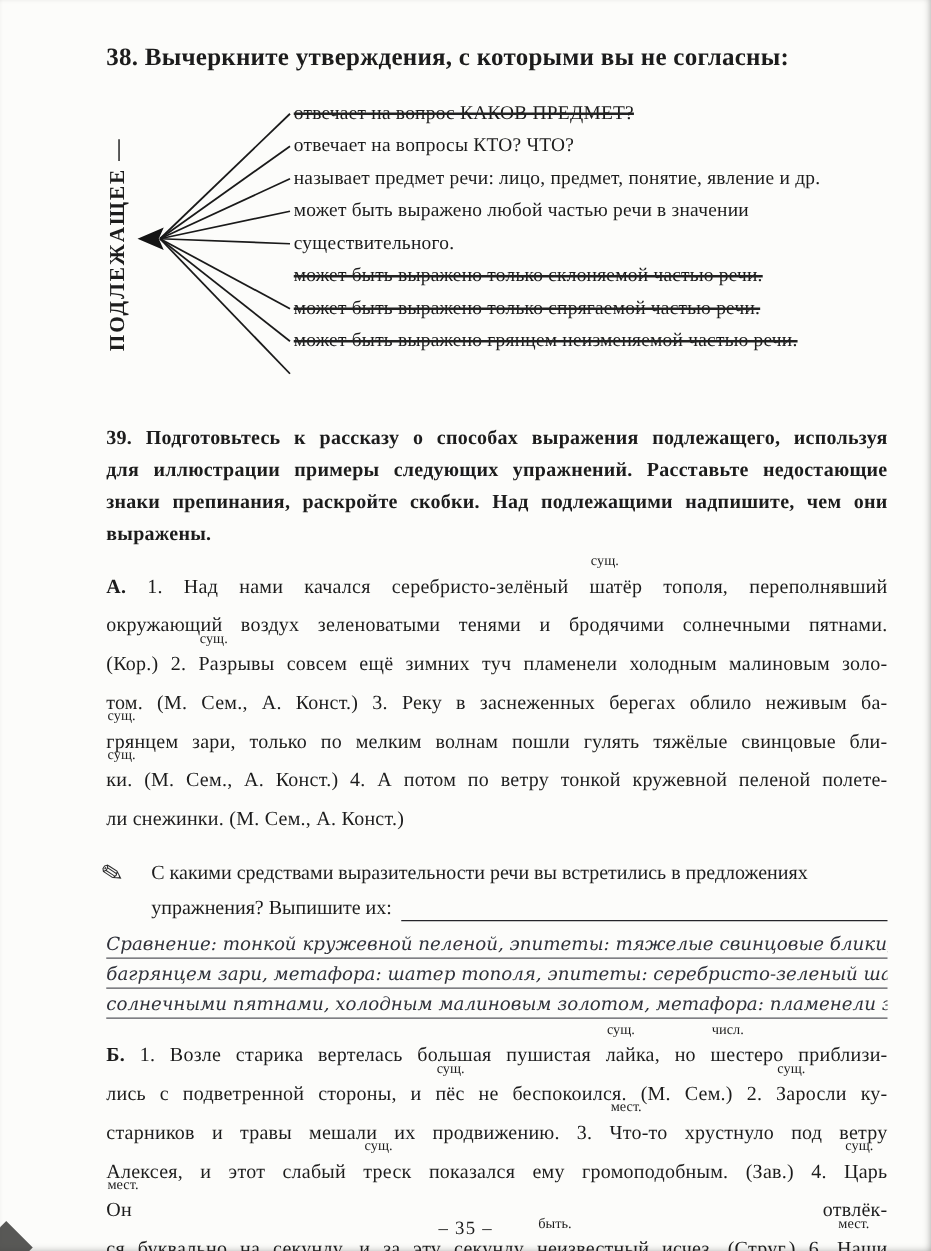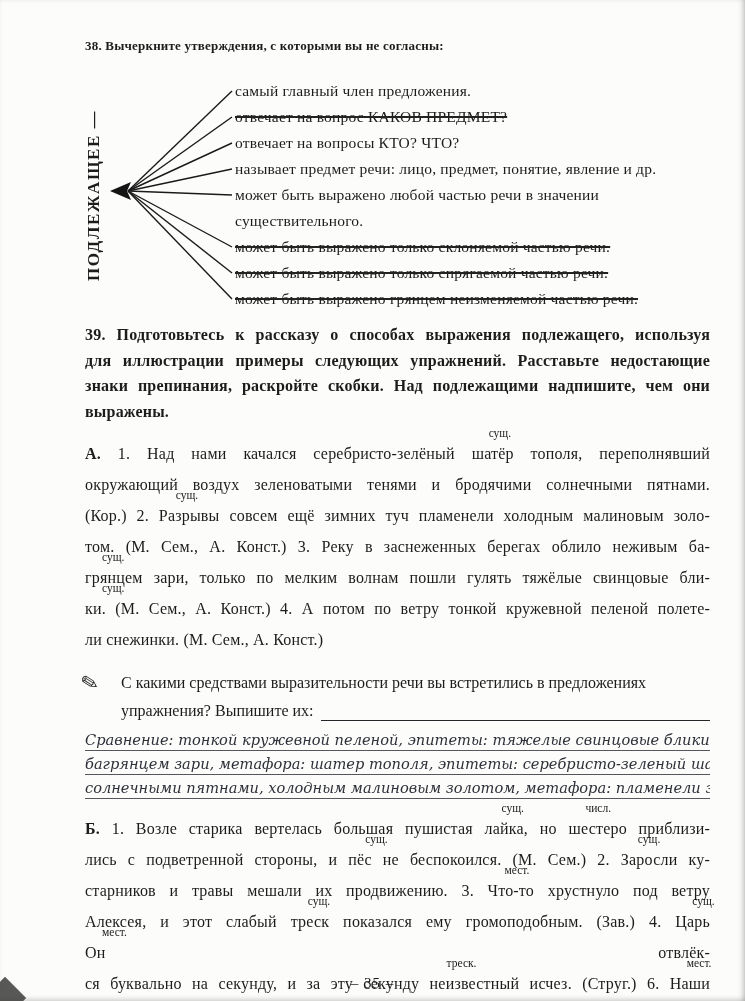--- a/index.html
+++ b/index.html
@@ -5,44 +5,44 @@
   html,body { margin:0; padding:0; background:#d8d8d4; }
   .page {
     position:relative; width:745px; height:1001px; margin:0 auto;
     background:#fcfcfa; color:#1c1c1c; overflow:hidden;
     font-family:"Liberation Serif", serif;
     box-shadow: inset -4px 0 6px -3px rgba(0,0,0,.28), inset 0 -4px 6px -3px rgba(0,0,0,.18);
   }
   .content { position:absolute; left:85px; top:34px; width:625px; }
 
   
-  .ex-title { font-weight:bold; font-size:13px; letter-spacing:.2px; line-height:24px; }
+  .ex-title { font-weight:bold; font-size:20px; letter-spacing:.2px; line-height:24px; }
   .diagram { position:relative; margin:16px 0 0 -85px; width:745px; height:242px; }
   .diagram svg { position:absolute; left:0; top:0; }
   .diagram-label {
     position:absolute; left:84px; top:26px; height:192px; width:24px;
     writing-mode:vertical-rl; transform:rotate(180deg);
     font-weight:bold; font-size:17px; letter-spacing:1.5px; text-align:center;
   }
   .d-items { position:absolute; left:235px; top:4px; width:478px; }
   .stmt { font-size:15.5px; line-height:26px; letter-spacing:.2px; }
   .stmt.struck { text-decoration:line-through; text-decoration-thickness:2px; text-decoration-color:#222; }
 
   
-  .ex39-title { margin-top:6px; font-weight:bold; font-size:16px; }
+  .ex39-title { margin-top:22px; font-weight:bold; font-size:16px; }
   .ex39-title div { line-height:25.5px; text-align:justify; text-align-last:justify; letter-spacing:.2px; }
   .ex39-title div:last-child { text-align-last:left; }
 
   
   .tblock { margin-top:14px; font-size:16px; letter-spacing:.2px; }
   .tline { line-height:31px; text-align:justify; text-align-last:justify; }
   .tline.last { text-align-last:left; }
   .b { font-weight:bold; }
   .w { position:relative; display:inline-block; }
-  .note { position:absolute; top:-10px; left:17px; font-size:11.5px; line-height:11px; white-space:nowrap; letter-spacing:0; }
+  .note { position:absolute; top:-10px; left:1px; font-size:11.5px; line-height:11px; white-space:nowrap; letter-spacing:0; }
 
   
   .question { position:relative; margin-top:14px; padding-left:36px; font-size:16px; }
   .question .q1 { line-height:27px; }
   .q2row { display:flex; align-items:flex-end; line-height:29px; }
   .rule-fill { flex:1; border-bottom:1px solid #25252a; transform:translateY(-4px); margin-left:7px; }
   .pen { position:absolute; left:-4px; top:2px; font-size:21px; transform:rotate(-12deg); color:#2a2a2a; }
 
   
   .answers { margin-top:2px; }
@@ -71,21 +71,20 @@
         <line x1="128" y1="117" x2="232" y2="43" stroke="#1a1a1a" stroke-width="1.4"></line>
         <line x1="128" y1="117" x2="232" y2="69" stroke="#1a1a1a" stroke-width="1.4"></line>
         <line x1="128" y1="117" x2="232" y2="95" stroke="#1a1a1a" stroke-width="1.4"></line>
         <line x1="128" y1="117" x2="232" y2="121" stroke="#1a1a1a" stroke-width="1.4"></line>
         <line x1="128" y1="117" x2="232" y2="173" stroke="#1a1a1a" stroke-width="1.4"></line>
         <line x1="128" y1="117" x2="232" y2="199" stroke="#1a1a1a" stroke-width="1.4"></line>
         <line x1="128" y1="117" x2="232" y2="225" stroke="#1a1a1a" stroke-width="1.4"></line>
       </svg>
       <div class="diagram-label">ПОДЛЕЖАЩЕЕ —</div>
       <div class="d-items">
-          <div class="stmt">самый главный член предложения.</div>
           <div class="stmt struck">отвечает на вопрос КАКОВ ПРЕДМЕТ?</div>
           <div class="stmt">отвечает на вопросы КТО? ЧТО?</div>
           <div class="stmt">называет предмет речи: лицо, предмет, понятие, явление и др.</div>
           <div class="stmt">может быть выражено любой частью речи в значении существительного.</div>
           <div class="stmt struck">может быть выражено только склоняемой частью речи.</div>
           <div class="stmt struck">может быть выражено только спрягаемой частью речи.</div>
           <div class="stmt struck">может быть выражено грянцем неизменяемой частью речи.</div>
         </div>
     </div>
 
@@ -120,20 +119,20 @@
         <div class="ans">багрянцем зари, метафора: шатер тополя, эпитеты: серебристо-зеленый шатер, бродячими</div>
         <div class="ans">солнечными пятнами, холодным малиновым золотом, метафора: пламенели золотом.</div>
       </div>
 
     <div class="tblock">
         <div class="tline"><span class="b">Б. </span><span>1. Возле старика вертелась большая пушистая </span><span class="w"><span class="note">сущ.</span>лайка</span><span>, но </span><span class="w"><span class="note">числ.</span>шестеро</span><span> приблизи-</span></div>
         <div class="tline"><span>лись с подветренной стороны, и </span><span class="w"><span class="note">сущ.</span>пёс</span><span> не беспокоился. (М. Сем.) 2. </span><span class="w"><span class="note">сущ.</span>Заросли</span><span> ку-</span></div>
         <div class="tline"><span>старников и травы мешали их продвижению. 3. </span><span class="w"><span class="note">мест.</span>Что-то</span><span> хрустнуло под ветру</span></div>
         <div class="tline"><span>Алексея, и этот слабый </span><span class="w"><span class="note">сущ.</span>треск</span><span> показался ему громоподобным. (Зав.) 4. </span><span class="w"><span class="note">сущ.</span>Царь</span></div>
         <div class="tline"><span class="w"><span class="note">мест.</span>Он</span><span> отвлёк-</span></div>
-        <div class="tline"><span>ся буквально на секунду, и за эту секунду </span><span class="w"><span class="note">треск.</span>неизвестный</span><span> исчез. (Струг.) 6. </span><span class="w"><span class="note">мест.</span>Наши</span></div>
+        <div class="tline"><span>ся буквально на секунду, и за эту секунду </span><span class="w"><span class="note">быть.</span>неизвестный</span><span> исчез. (Струг.) 6. </span><span class="w"><span class="note">мест.</span>Наши</span></div>
       </div>
 
   </div>
 
   <div class="footer">– 35 –</div>
   <div class="corner-smudge"></div>
 </div>
 
 </body></html>

